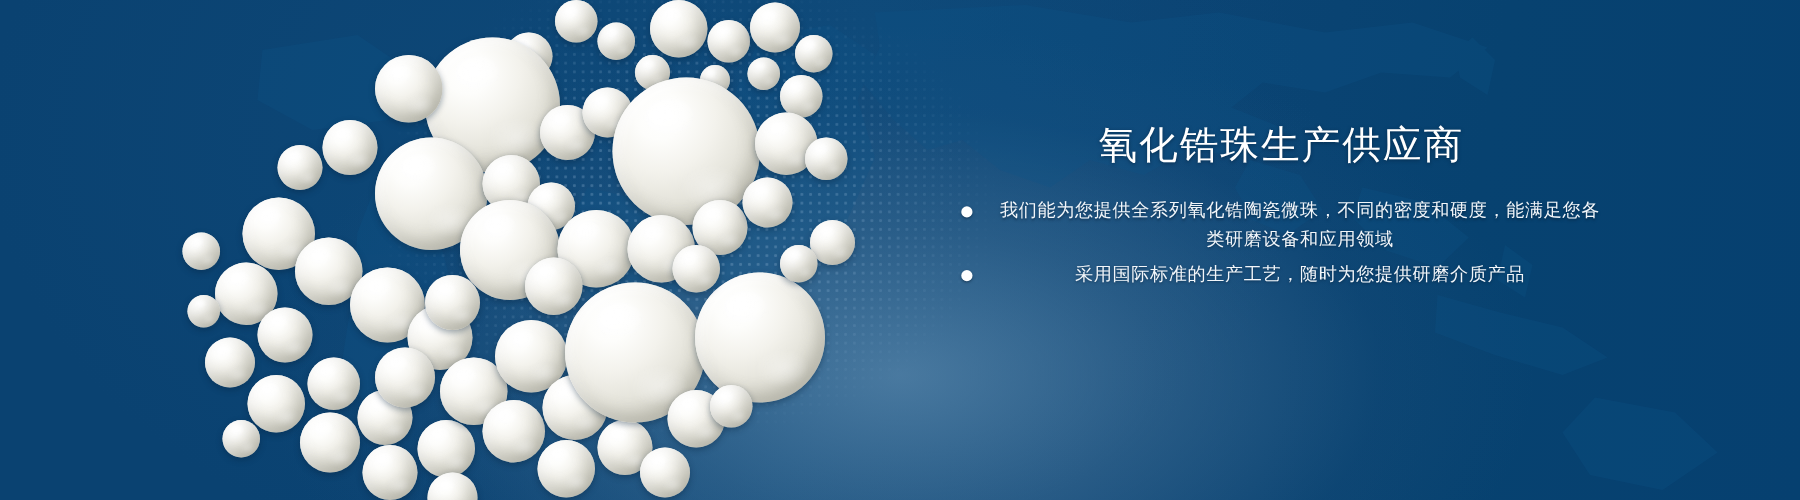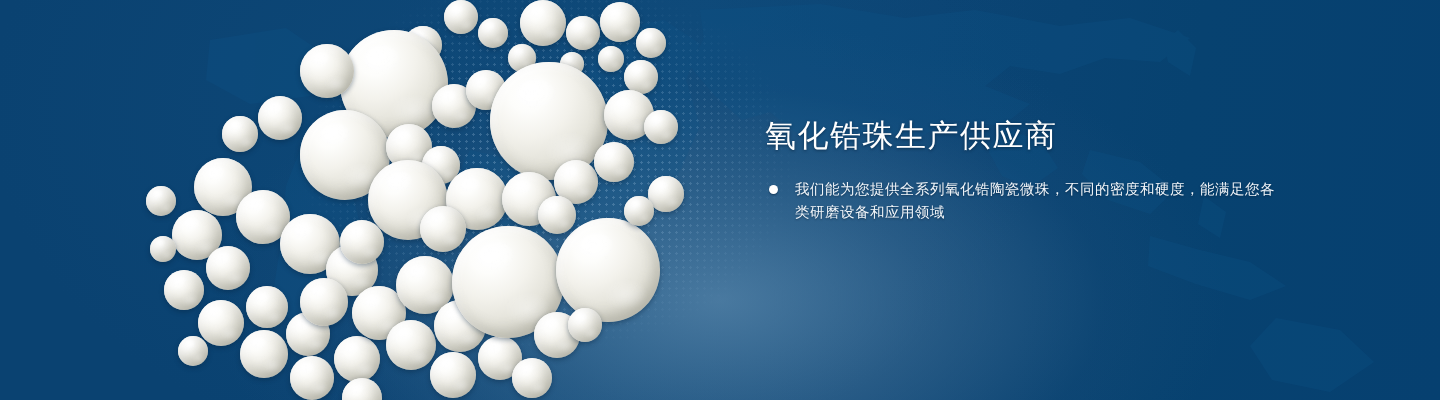--- a/index.html
+++ b/index.html
@@ -63,21 +63,21 @@
   }
   .bead::before{
     content:"";position:absolute;
     right:14%;bottom:13%;width:40%;height:28%;
     border-radius:50%;
     background:radial-gradient(ellipse at 55% 55%, rgba(255,255,255,.40) 0%, rgba(255,255,255,0) 72%);
     filter:blur(2px);
   }
 
   
-  .copy{position:absolute;left:765px;top:116px;width:520px;}
+  .copy{position:absolute;left:765px;top:96px;width:520px;text-align:center;}
   .headline{
     margin:0;
     font-size:31px;line-height:40px;font-weight:400;
     letter-spacing:1.5px;color:#ffffff;
     text-shadow:0 1px 3px rgba(2,24,46,.55);
   }
   .bullets{list-style:none;margin:22px 0 0;padding:0;}
   .bullet{
     position:relative;
     padding-left:30px;
@@ -203,16 +203,20 @@
 
   <div class="copy">
 
     <h1 class="headline">氧化锆珠生产供应商</h1>
 
     <ul class="bullets">
       <li class="bullet">
         <span class="dot"></span>
         <span>我们能为您提供全系列氧化锆陶瓷微珠，不同的密度和硬度，能满足您各类研磨设备和应用领域</span>
       </li>
+      <li class="bullet">
+        <span class="dot"></span>
+        <span>采用国际标准的生产工艺，随时为您提供研磨介质产品</span>
+      </li>
     </ul>
 
   </div>
 </div>
 
 </body></html>

